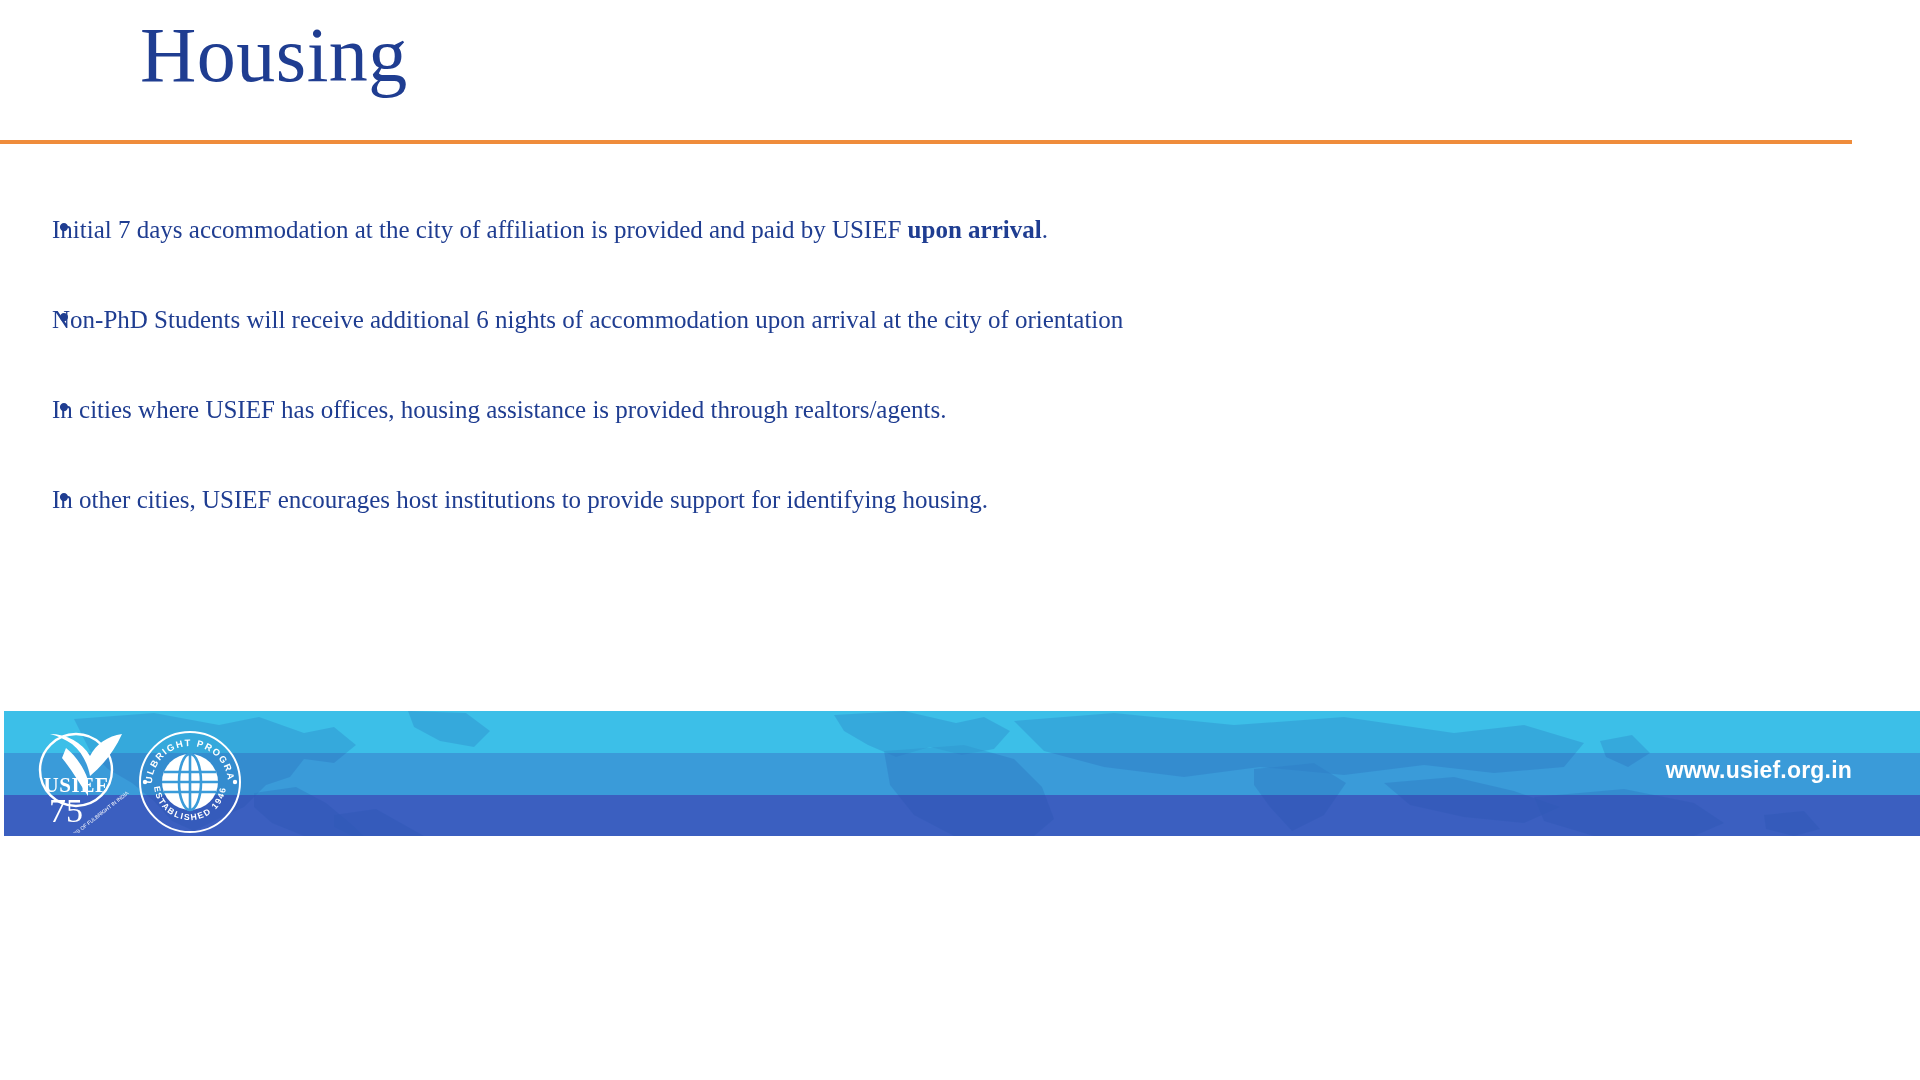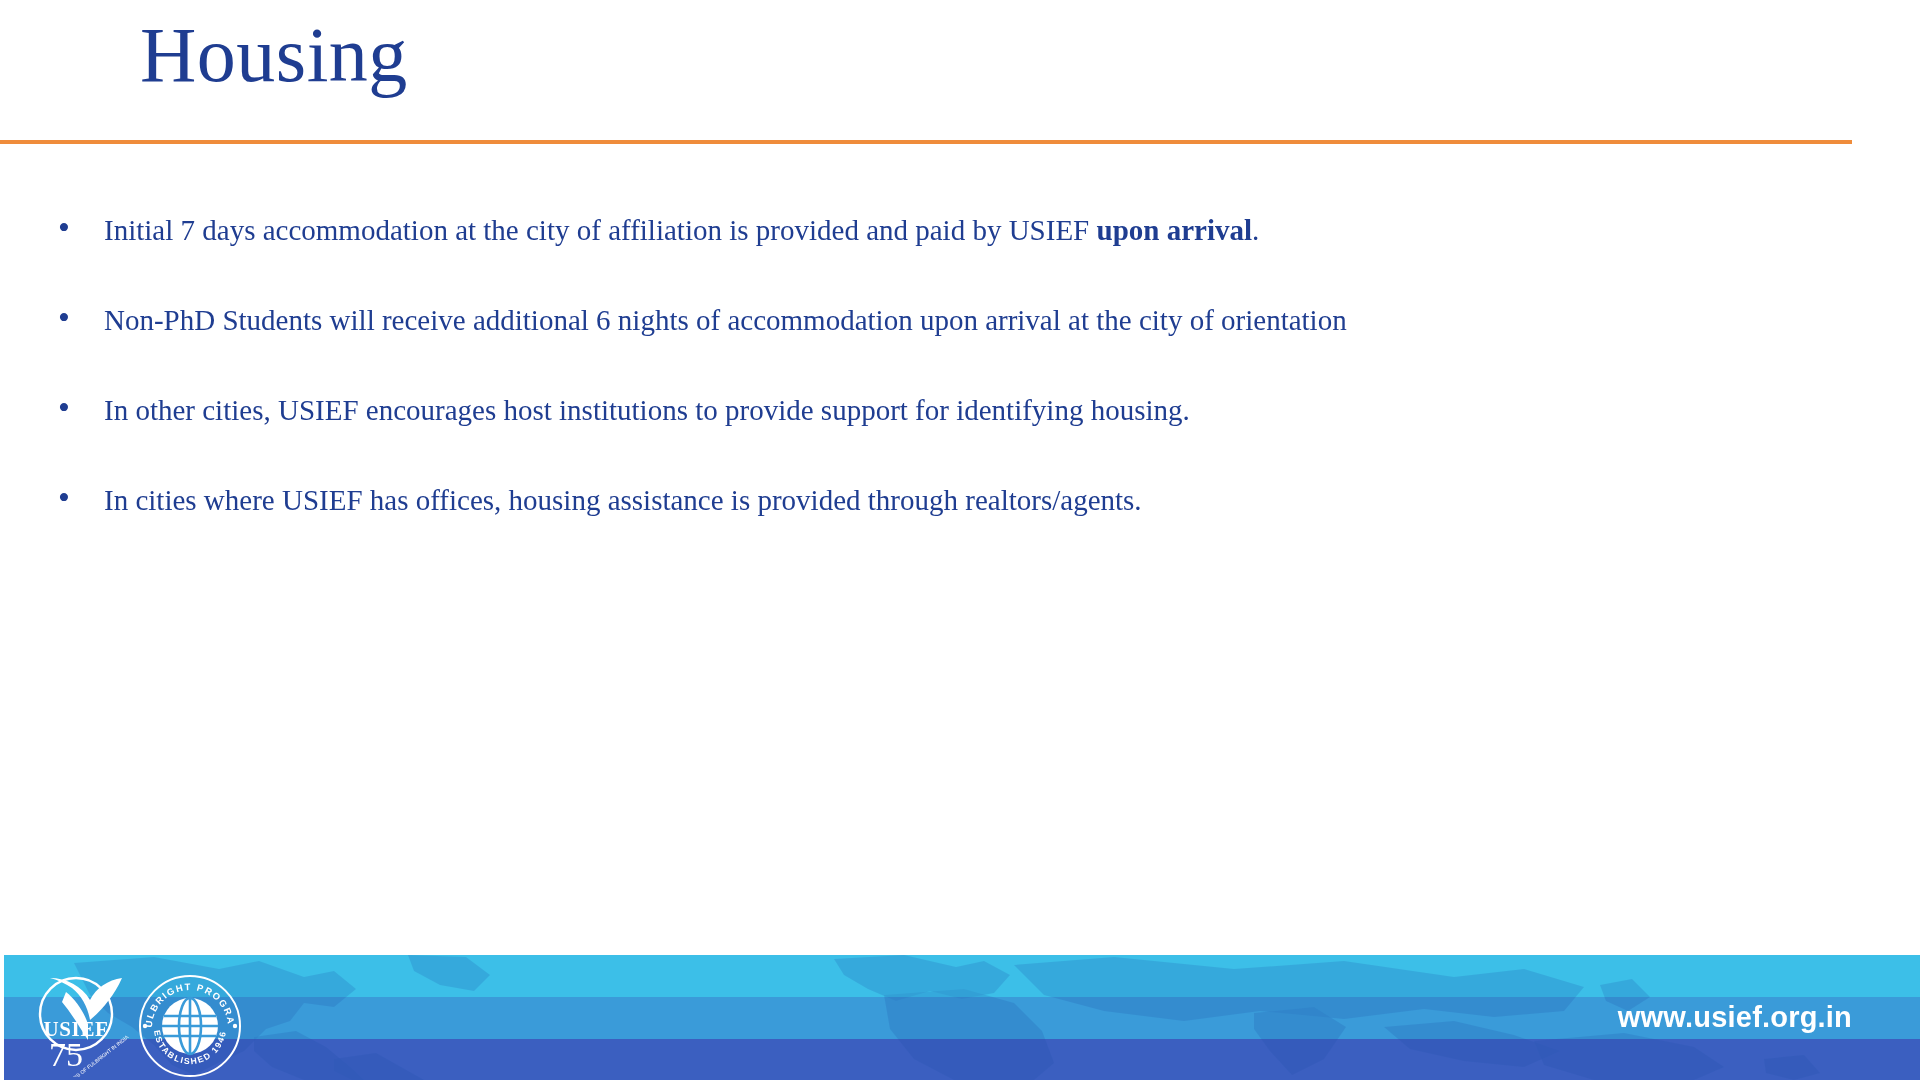--- a/index.html
+++ b/index.html
@@ -13,21 +13,21 @@
     height: 1080px;
     overflow: hidden;
     font-family: "Liberation Serif", "DejaVu Serif", serif;
     position: relative;
   }
 
   
   .slide {
     position: relative;
     width: 1920px;
-    height: 1080px;
+    height: 836px;
     background: #ffffff;
     overflow: hidden;
   }
 
   
   .title-area {
     position: absolute;
     left: 0;
     top: 0;
     width: 1920px;
@@ -63,24 +63,24 @@
     height: 740px;
   }
   ul.bullets {
     list-style: none;
     margin: 0;
     padding: 0;
   }
   ul.bullets > li {
     position: relative;
     margin: 0 0 40px 0;
-    padding: 0 150px 0 104px;
+    padding: 0 150px 0 52px;
     color: #1f3d91;
     font-family: "Liberation Serif", "DejaVu Serif", serif;
-    font-size: 29px;
+    font-size: 25px;
     line-height: 50px;
     text-align: left;
   }
   ul.bullets > li::before {
     content: "\2022";
     position: absolute;
     left: 58px;
     top: -2px;
     font-size: 34px;
     line-height: 50px;
@@ -151,21 +151,21 @@
     width: 108px;
     height: 108px;
   }
 
   .site-url {
     position: absolute;
     right: 72px;
     top: 46px;
     color: #ffffff;
     font-family: "Liberation Sans", "DejaVu Sans", sans-serif;
-    font-size: 29px;
+    font-size: 23px;
     font-weight: 600;
     letter-spacing: 0.2px;
     white-space: nowrap;
   }
 </style>
 </head>
 <body>
 
 <div class="slide">
 
@@ -179,25 +179,25 @@
 
       <li>
         <span>Initial 7 days accommodation at the city of affiliation is provided and paid by USIEF </span><span class="bold">upon arrival</span><span>.</span>
       </li>
 
       <li>
         <span>Non-PhD Students will receive additional 6 nights of accommodation upon arrival at the city of orientation</span>
       </li>
 
       <li>
+        <span>In cities where USIEF has offices, housing assistance is provided through realtors/agents.</span>
+      </li>
+
+      <li>
         <span>In other cities, USIEF encourages host institutions to provide support for identifying housing.</span>
-      </li>
-
-      <li>
-        <span>In cities where USIEF has offices, housing assistance is provided through realtors/agents.</span>
       </li>
 
 
 
     </ul>
   </div>
 
   <div class="footer">
 
     <div class="band band-top"></div>

